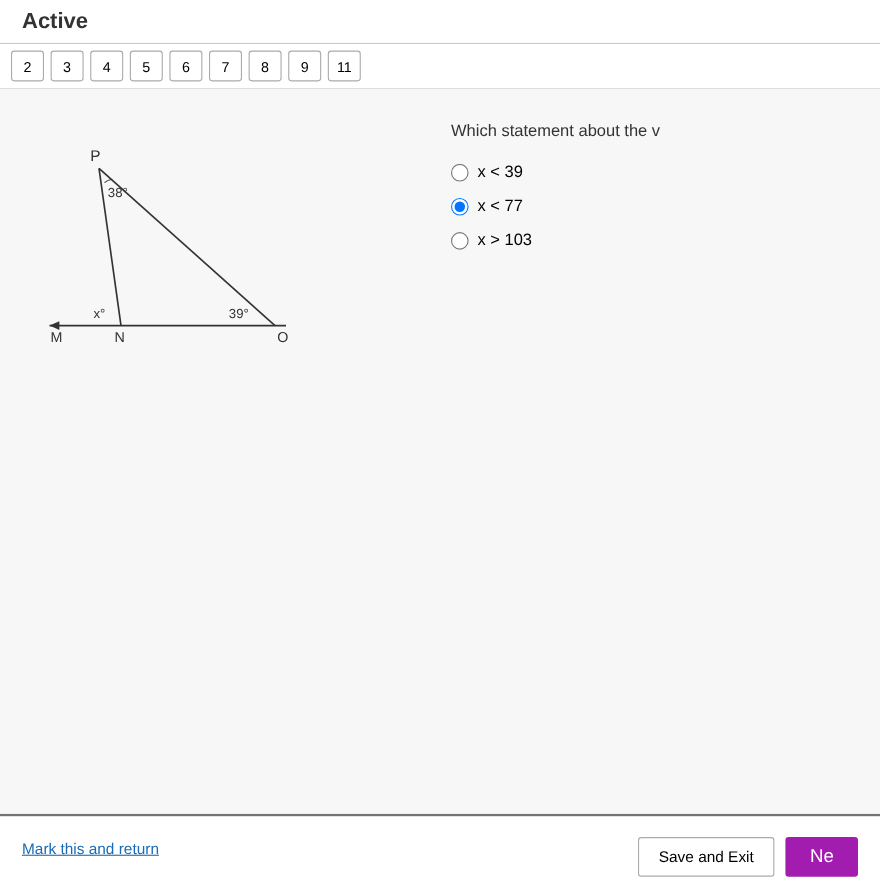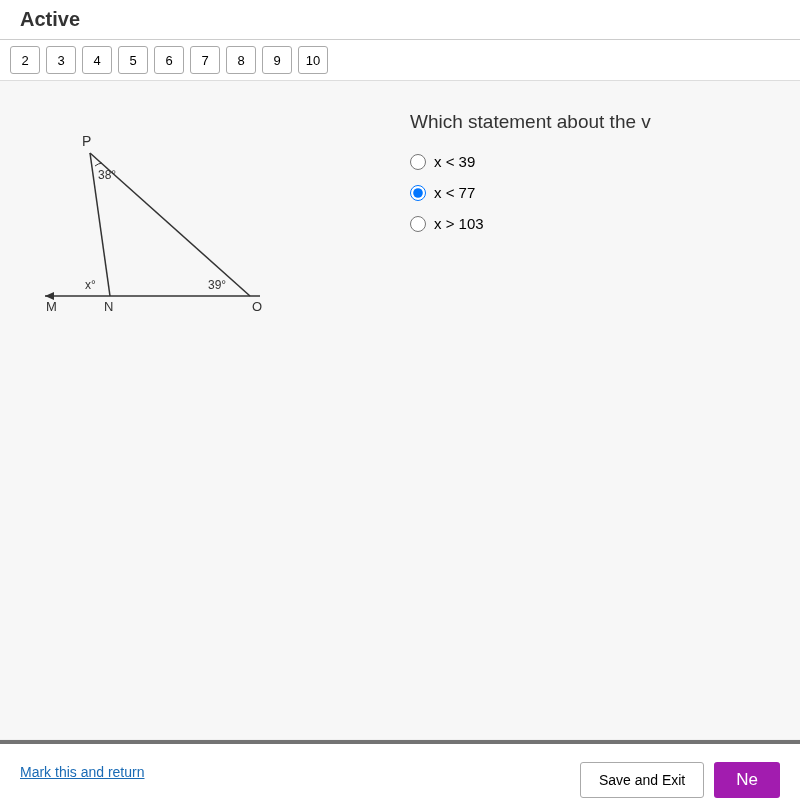--- a/index.html
+++ b/index.html
@@ -63,21 +63,21 @@
       position: relative;
       padding: 10px;
     }
 
     
     .question-section {
       flex: 1;
       padding: 10px 20px;
     }
     .question-text {
-      font-size: 19px;
+      font-size: 15px;
       color: #333;
       margin-bottom: 20px;
       font-weight: normal;
     }
     .option-item {
       display: flex;
       align-items: center;
       margin-bottom: 14px;
       font-size: 15px;
       cursor: pointer;
@@ -90,21 +90,21 @@
     }
 
     
     .footer {
       position: absolute;
       bottom: 0;
       left: 0;
       width: 800px;
       height: 60px;
       background: #fff;
-      border-top: 4px solid #737373;
+      border-top: 2px solid #737373;
       display: flex;
       align-items: center;
       justify-content: space-between;
       padding: 0 20px;
     }
     .mark-return {
       color: #1a6bb5;
       text-decoration: underline;
       font-size: 14px;
       cursor: pointer;
@@ -148,21 +148,21 @@
 <div class="question-nav">
   <div id="nav-buttons" style="display: flex; gap: 6px;">
       <button class="q-btn">2</button>
       <button class="q-btn">3</button>
       <button class="q-btn">4</button>
       <button class="q-btn">5</button>
       <button class="q-btn">6</button>
       <button class="q-btn">7</button>
       <button class="q-btn">8</button>
       <button class="q-btn">9</button>
-      <button class="q-btn">10</button>
+      <button class="q-btn">11</button>
     </div>
 </div>
 
 <div class="main-content">
 
   <div class="diagram-section">
     <svg class="diagram" viewBox="0 0 280 260">
 
       <line x1="15" y1="185" x2="230" y2="185" stroke="#333" stroke-width="1.5"></line>
 

